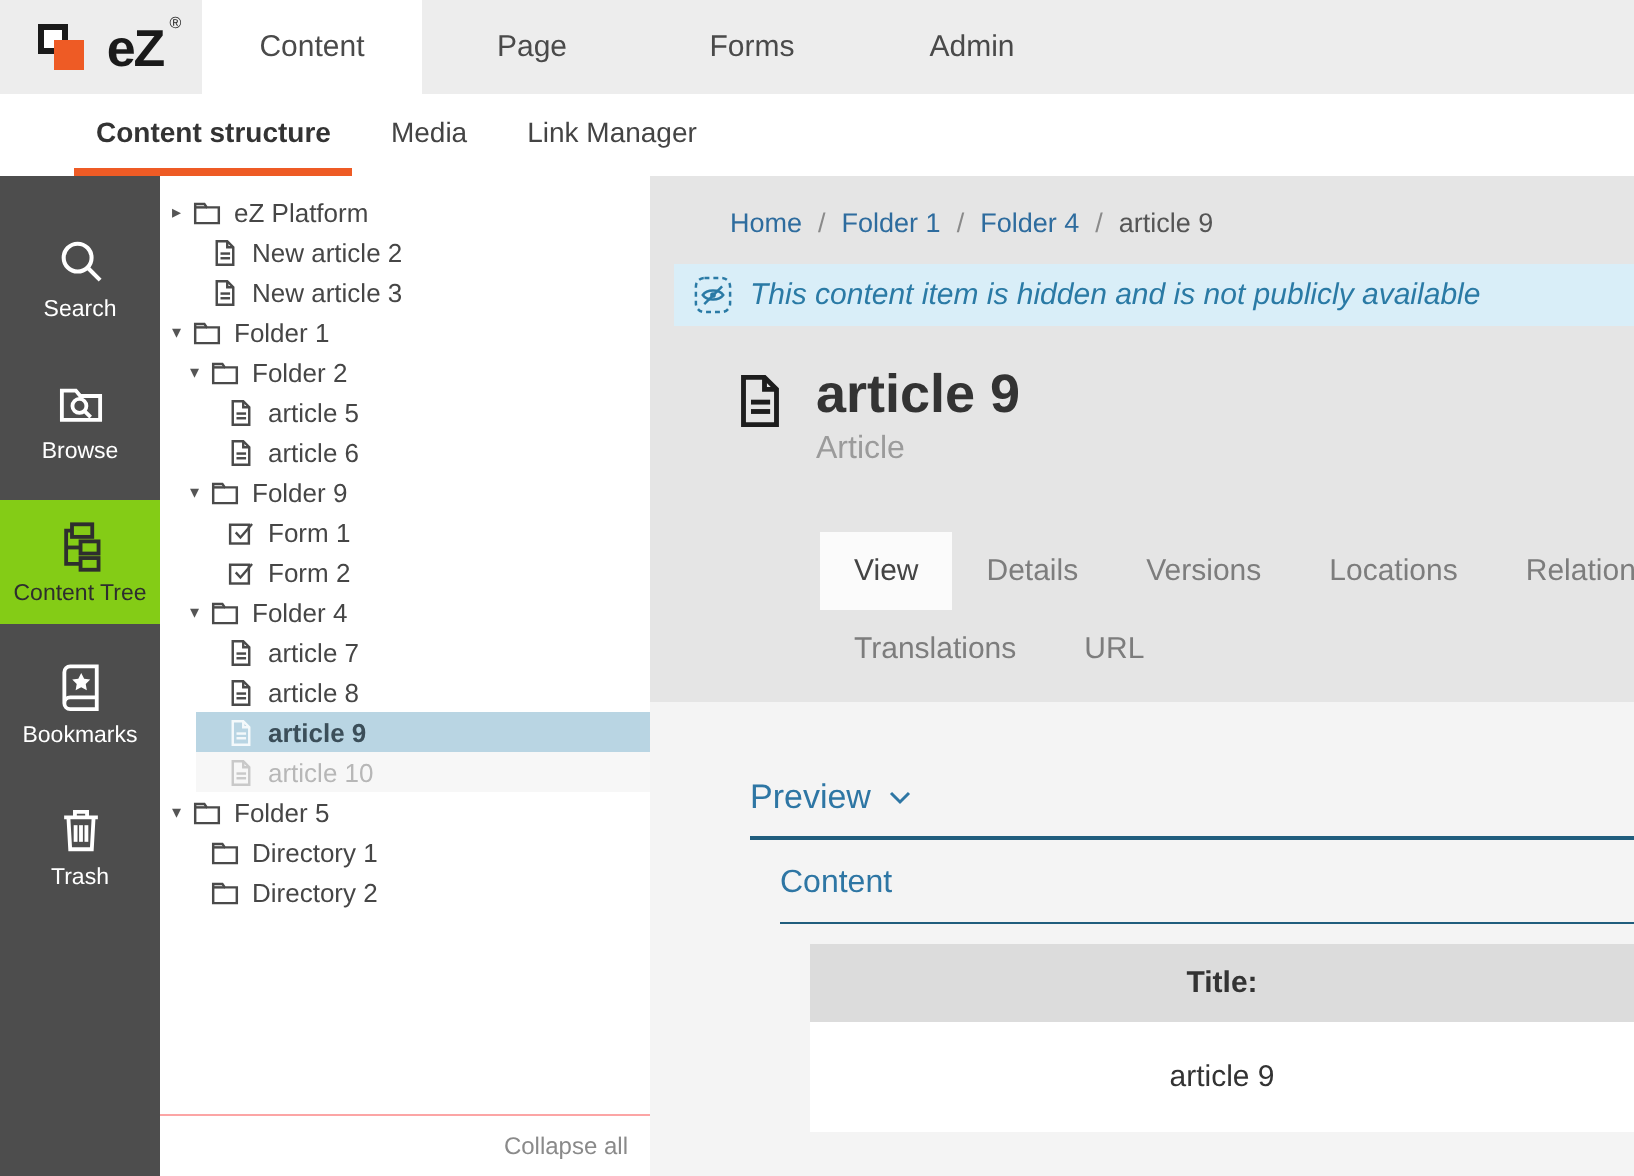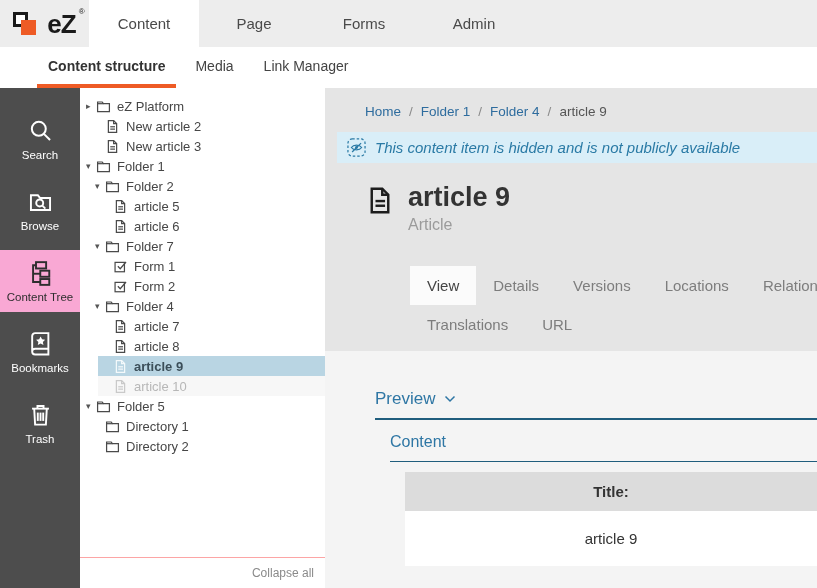--- a/index.html
+++ b/index.html
@@ -4,42 +4,42 @@
 <style>
   * { box-sizing: border-box; }
   html,body { margin:0; padding:0; background:#fff; }
   .app {
     width:817px; height:588px; overflow:hidden; position:relative;
     font-family:"Liberation Sans", sans-serif; color:#464646;
     -webkit-font-smoothing:antialiased;
   }
   
   .topbar { height:47px; background:#ededed; display:flex; }
-  .logo { width:89px; display:flex; align-items:center; justify-content:center; gap:7px; cursor:pointer; }
+  .logo { width:101px; display:flex; align-items:center; justify-content:center; gap:7px; cursor:pointer; }
   .logo-squares { position:relative; width:27px; height:29px; flex:none; }
   .sq-black { position:absolute; left:0; top:3px; width:15px; height:15px; border:3px solid #1a1a1a; background:#fff; }
   .sq-orange { position:absolute; left:8px; top:11px; width:15px; height:15px; background:var(--accent-orange); }
   .logo-text { font-size:26px; font-weight:600; color:#1a1a1a; letter-spacing:-1px; line-height:1; position:relative; }
   .logo-reg { font-size:8px; position:absolute; top:-3px; right:-8px; font-weight:normal; }
   .topbar-tabs { display:flex; }
   .topbar-tabs .tab { width:110px; display:flex; align-items:center; justify-content:center; font-size:15px; color:#4a4a4a; cursor:pointer; }
   .topbar-tabs .tab.active { background:#fff; }
   
   .subnav { height:41px; background:#fff; display:flex; align-items:stretch; padding-left:37px; }
   .subnav .stab { display:flex; align-items:center; padding:0 11px; margin-right:8px; font-size:14px; color:#444; border-bottom:4px solid transparent; cursor:pointer; }
   .subnav .stab.active { font-weight:bold; color:#333; border-bottom-color:var(--accent-orange); }
   
   .body-row { display:flex; height:500px; }
   
   .sidebar { width:80px; flex:none; background:#4d4d4d; padding-top:20px; display:flex; flex-direction:column; }
   .sideitem { display:flex; flex-direction:column; align-items:center; gap:5px; color:#fff; padding:9px 0; margin-bottom:9px; cursor:pointer; }
   .sideitem .sicon { width:27px; height:27px; display:flex; }
   .sideitem .sicon svg { width:27px; height:27px; }
   .sideitem .slabel { font-size:11.5px; }
-  .sideitem.active { background:#f9a8d4; color:#2e2e2e; }
+  .sideitem.active { background:#84cc16; color:#2e2e2e; }
   
   .tree { width:245px; flex:none; background:#fff; position:relative; padding-top:8px; font-size:13px; }
   .trow { height:20px; display:flex; align-items:center; cursor:pointer; white-space:nowrap; }
   .trow .arrow { width:10px; flex:none; font-size:9px; color:#555; line-height:1; }
   .trow .ticon { width:15px; height:15px; flex:none; margin-right:6px; color:#4a4a4a; display:flex; }
   .trow .ticon svg { width:15px; height:15px; }
   .trow.l0 { padding-left:6px; } .trow.l1 { padding-left:15px; } .trow.l2 { padding-left:23px; }
   .trow.sel { background:linear-gradient(to right, transparent 18px, var(--selection-blue) 18px); font-weight:bold; color:#3b4e59; }
   .trow.sel .ticon { color:#f4f9fb; }
   .trow.hid { background:linear-gradient(to right, transparent 18px, #f7f7f7 18px); color:#b7b7b7; }
@@ -238,21 +238,21 @@
             <span class="tlabel">article 6</span>
           </div>
           <div class="trow l1">
             <span class="arrow">▾</span>
             <span class="ticon">
               <svg viewBox="0 0 16 16" fill="none" stroke="currentColor" stroke-width="1.3">
                 <path d="M1.7 13.4 V3.2 h4.9 l1.3 1.8 h6.4 v8.4 z"></path>
                 <path d="M1.7 5 h6.2"></path>
               </svg>
             </span>
-            <span class="tlabel">Folder 7</span>
+            <span class="tlabel">Folder 9</span>
           </div>
           <div class="trow l2">
             <span class="arrow"></span>
             <span class="ticon">
               <svg viewBox="0 0 16 16" fill="none" stroke="currentColor" stroke-width="1.3">
                 <rect x="2.2" y="3.6" width="10" height="10"></rect>
                 <path d="M5.2 7.7 l2.5 2.7 L13.9 3.2"></path>
               </svg>
             </span>
             <span class="tlabel">Form 1</span>

